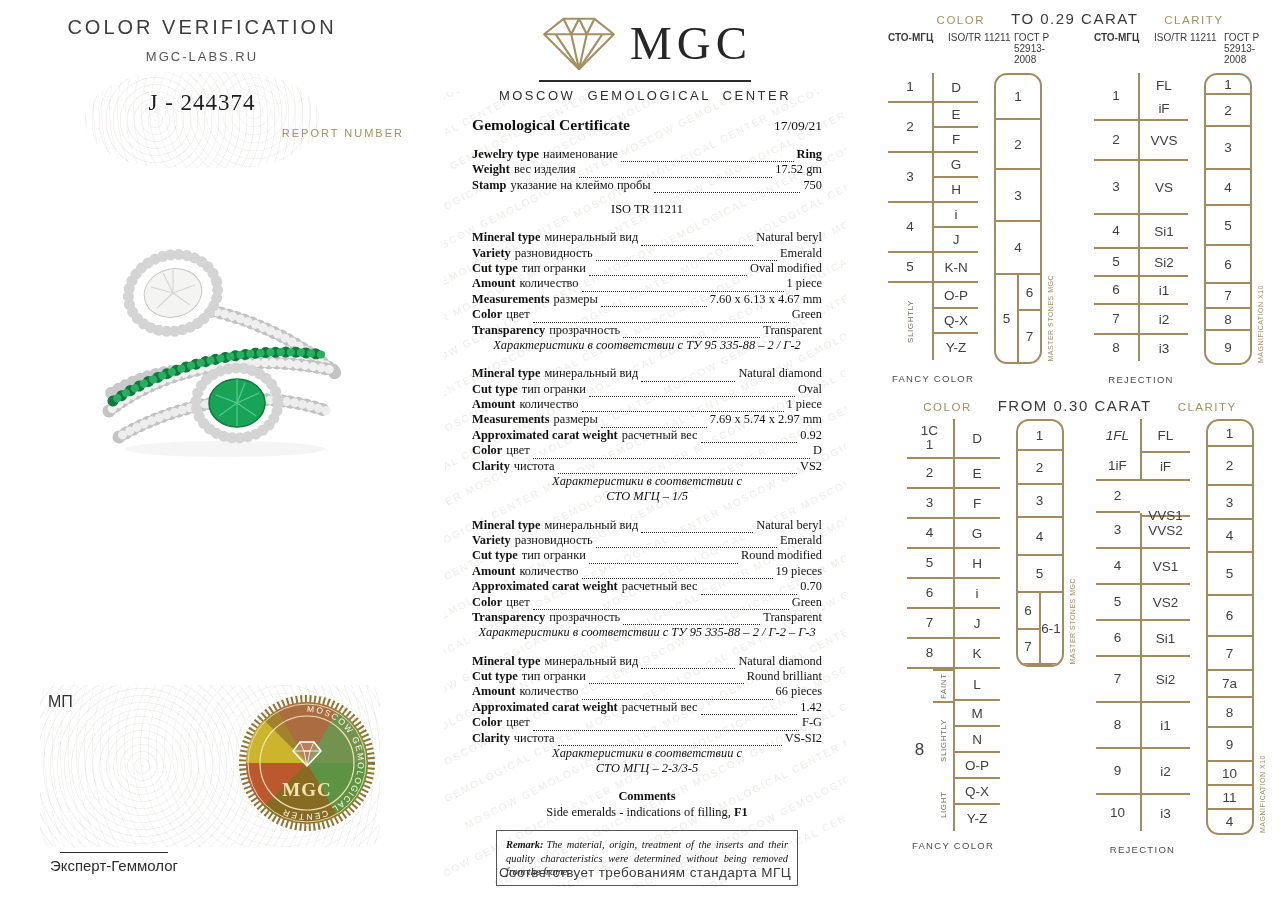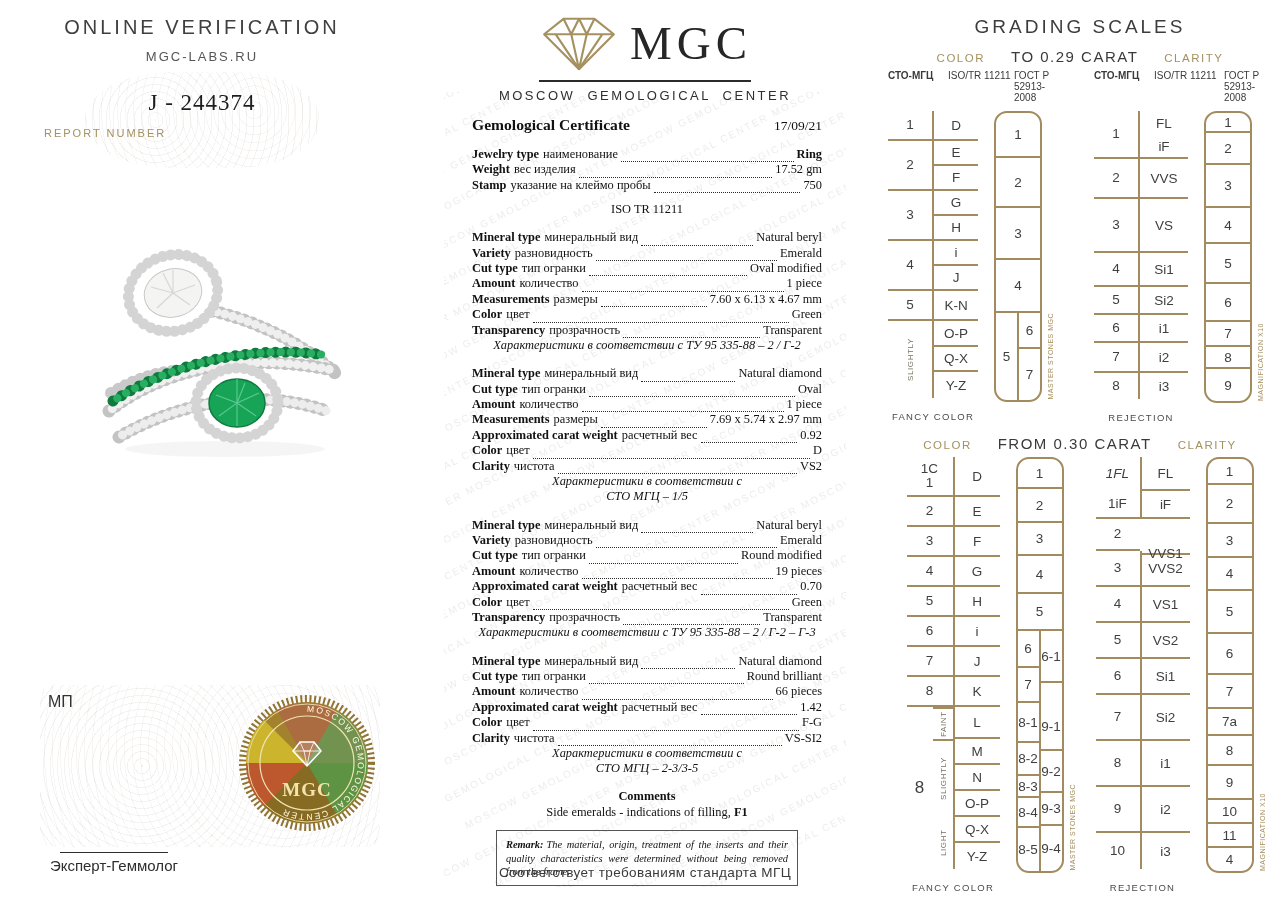--- a/index.html
+++ b/index.html
@@ -10,21 +10,21 @@
 
   
   .col-left{position:absolute;left:0;top:0;width:440px;height:905px;}
   .lv-title{position:absolute;left:0;top:16px;width:404px;text-align:center;font-size:20px;letter-spacing:3px;color:#3f3f3f;}
   .lv-site{position:absolute;left:0;top:49px;width:404px;text-align:center;font-size:13px;letter-spacing:2px;color:#555;}
   .guil{background:
     repeating-radial-gradient(circle at 30% 50%, rgba(150,140,120,.10) 0 1px, transparent 1px 7px),
     repeating-radial-gradient(circle at 72% 40%, rgba(150,140,120,.08) 0 1px, transparent 1px 8px);}
   .report-band{position:absolute;left:85px;top:72px;width:235px;height:96px;border-radius:40%/55%;}
   .report-num{position:absolute;left:0;top:90px;width:404px;text-align:center;font-family:"Liberation Serif",serif;font-size:23px;color:#1d1d1d;letter-spacing:1px;}
-  .report-lbl{position:absolute;left:0;top:127px;width:404px;text-align:left;font-size:11px;letter-spacing:2px;color:var(--gold-txt);margin-left:44px;}
+  .report-lbl{position:absolute;left:0;top:127px;width:404px;text-align:right;font-size:11px;letter-spacing:2px;color:var(--gold-txt);}
   .ring-photo{position:absolute;left:85px;top:233px;width:280px;height:230px;}
   .seal-band{position:absolute;left:40px;top:685px;width:340px;height:162px;border-radius:12px;}
   .mp{position:absolute;left:8px;top:8px;font-size:16px;color:#333;}
   .seal{position:absolute;left:197px;top:8px;width:140px;height:140px;}
   .sign-line{position:absolute;left:60px;top:852px;width:108px;border-top:1.6px solid #2e2e2e;}
   .sign-lbl{position:absolute;left:38px;top:857px;width:152px;text-align:center;font-size:15px;color:#2e2e2e;}
 
   
   .col-center{position:absolute;left:440px;top:0;width:410px;height:905px;}
   .wm-clip{position:absolute;left:4px;right:4px;top:92px;bottom:18px;overflow:hidden;pointer-events:none;}
@@ -87,21 +87,21 @@
   .gcol.gr{border-left:2px solid var(--gold);}
   .side-lbl{position:absolute;right:-12px;bottom:2px;writing-mode:vertical-rl;transform:rotate(180deg);font-size:7px;letter-spacing:.5px;color:var(--gold-txt);}
   .scale-foot{margin-top:9px;text-align:center;font-size:9.5px;letter-spacing:1.3px;color:#4a4a4a;}
 </style>
 </head>
 <body>
 
 <div class="page">
 
   <div class="col-left">
-    <div class="lv-title">ONLINE VERIFICATION</div>
+    <div class="lv-title">COLOR VERIFICATION</div>
     <div class="lv-site">MGC-LABS.RU</div>
     <div class="report-band guil"></div>
     <div class="report-num">J - 244374</div>
     <div class="report-lbl">REPORT NUMBER</div>
 
     <div class="ring-photo">
       <svg width="280" height="230" viewBox="0 0 280 230">
         <ellipse cx="140" cy="216" rx="100" ry="8" fill="rgba(0,0,0,0.04)"></ellipse>
 
         <path d="M128,78 C170,88 215,108 250,140" fill="none" stroke="#c3c3c3" stroke-width="13" stroke-dasharray="0.1 8" stroke-linecap="round"></path>
@@ -413,21 +413,20 @@
         </div>
       <div class="remark-box">
         <span class="lead">Remark:</span><span>The material, origin, treatment of the inserts and their quality characteristics were determined without being removed from the frame.</span>
         
       </div>
     </div>
     <div class="cert-footer">Соответствует требованиям стандарта МГЦ</div>
   </div>
 
   <div class="col-right">
-    <div class="gs-title">GRADING SCALES</div>
     <div id="gs-sections">
         <div class="gs-section">
           <div class="sec-head">
             <span class="gold">COLOR</span>
             <span class="carat">TO 0.29 CARAT</span>
             <span class="gold">CLARITY</span>
           </div>
           <div class="tables">
             <div class="scale-wrap">
               <div class="hdr">
@@ -573,36 +572,21 @@
                     <div class="gcell gbb" style="height: 34px;">2</div>
                     <div class="gcell gbb" style="height: 33px;">3</div>
                     <div class="gcell gbb" style="height: 38px;">4</div>
                     <div class="gcell gbb" style="height: 37px;">5</div>
                     <div class="gsplit">
                       <div class="gcol">
                         <div class="gcell gbb" style="height: 37px;">6</div>
                         <div class="gcell gbb" style="height: 35px;">7</div>
                       </div>
                       <div class="gcol gr">
-                        <div class="gcell gbb" style="height: 52px;">6-1</div>
-                      </div>
-                    </div>
-                    <div class="gsplit">
-                      <div class="gcol">
-                        <div class="gcell gbb" style="height: 40px;">8-1</div>
-                        <div class="gcell gbb" style="height: 33px;">8-2</div>
-                        <div class="gcell gbb" style="height: 22px;">8-3</div>
-                        <div class="gcell gbb" style="height: 30px;">8-4</div>
-                        <div class="gcell" style="height: 43px;">8-5</div>
-                      </div>
-                      <div class="gcol gr">
-                        <div class="gcell gbb" style="height: 48px;">9-1</div>
-                        <div class="gcell gbb" style="height: 42px;">9-2</div>
-                        <div class="gcell gbb" style="height: 33px;">9-3</div>
-                        <div class="gcell" style="height: 45px;">9-4</div>
+                        <div class="gcell gbb" style="height: 72px;">6-1</div>
                       </div>
                     </div>
                   </div>
                   <div class="side-lbl">MASTER STONES MGC</div>
                 </div>
               </div>
               <div class="scale-foot" style="width: 93px;">FANCY COLOR</div>
             </div>
             <div class="scale-wrap">
               <div class="scale-flex">

